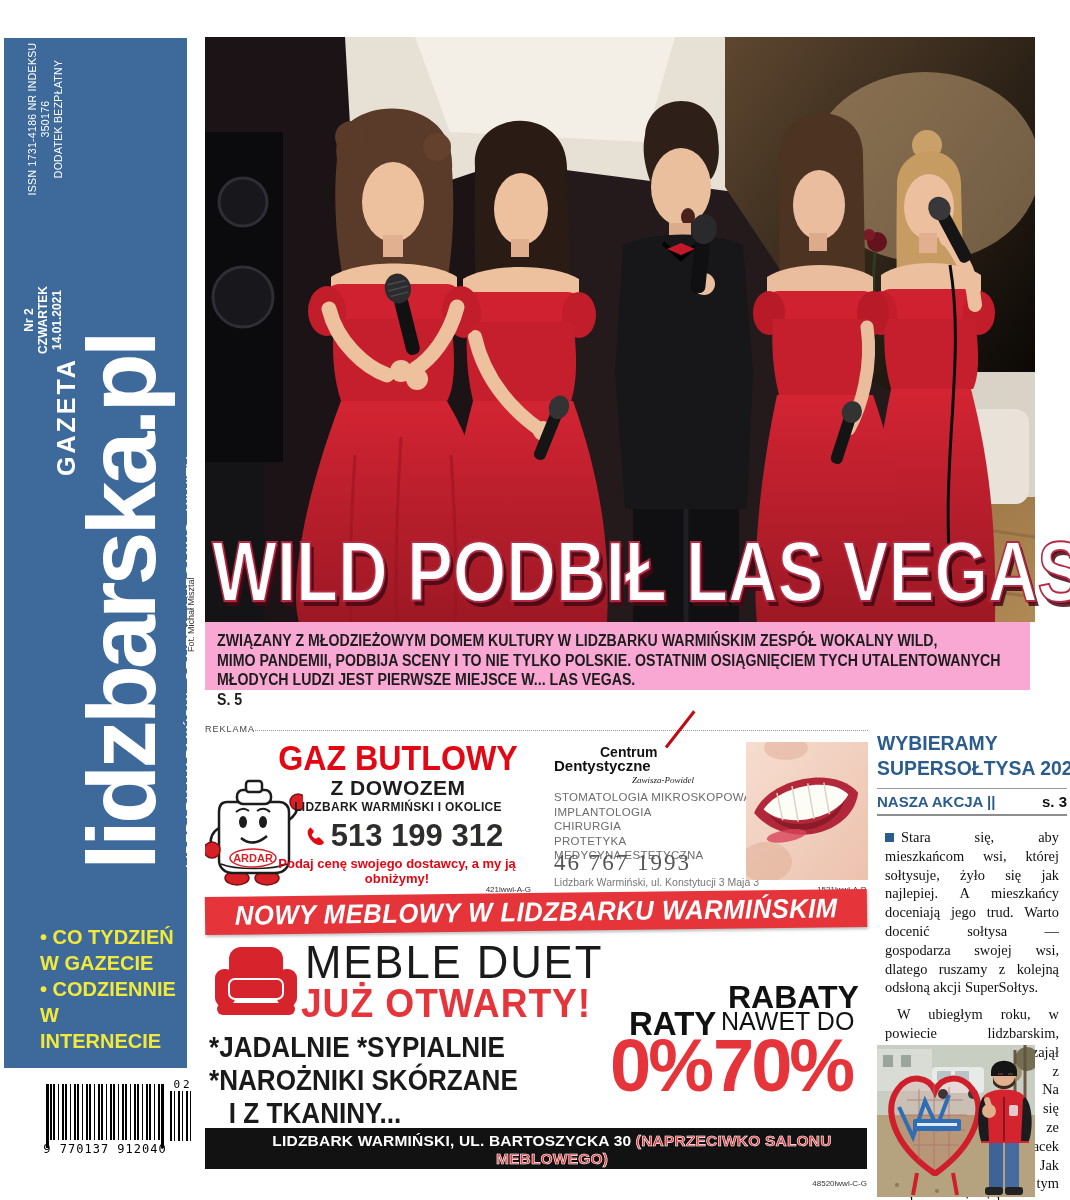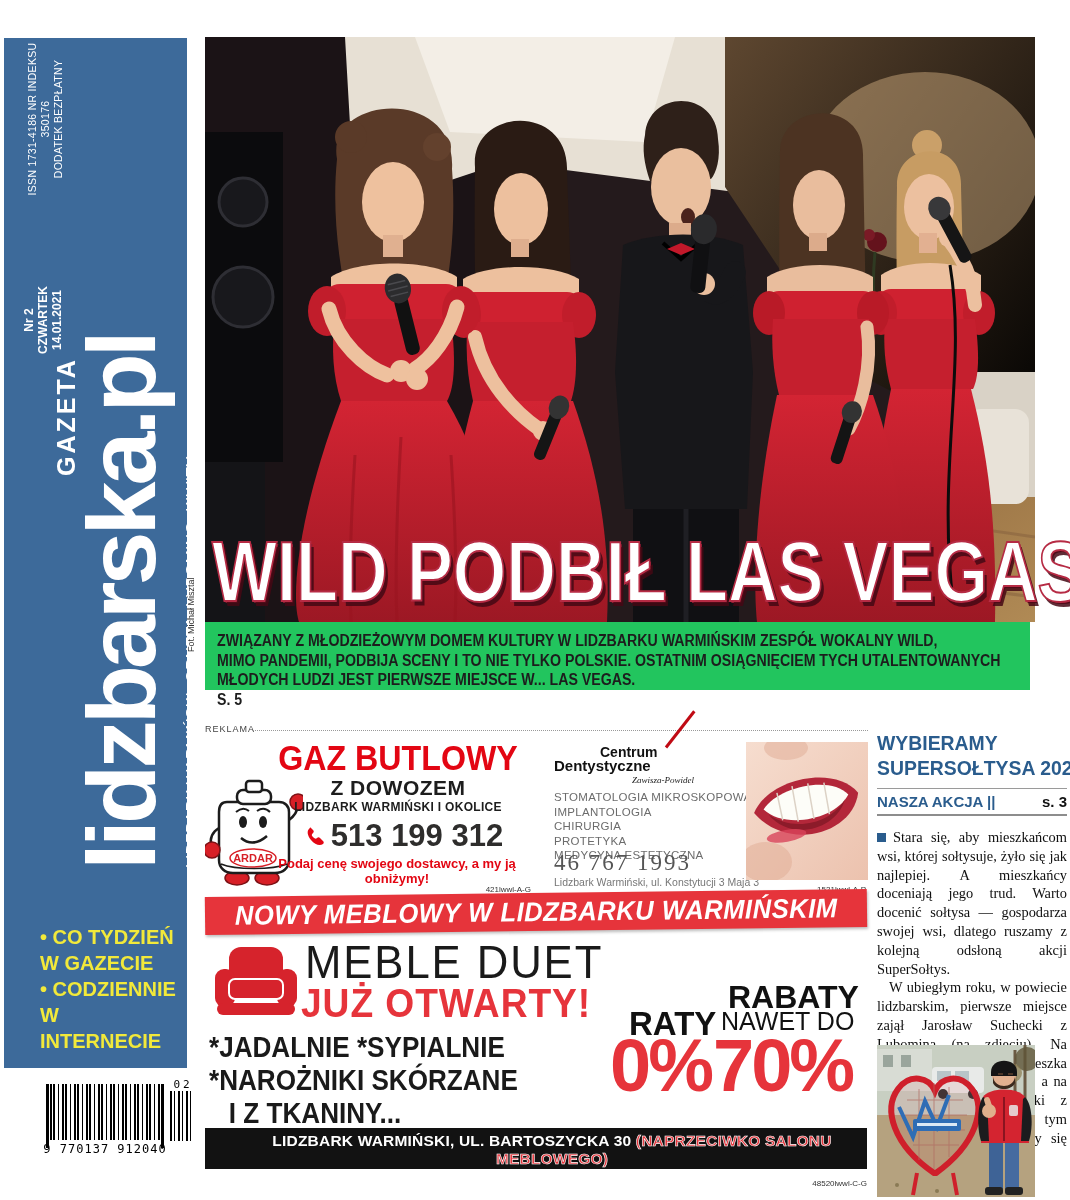--- a/index.html
+++ b/index.html
@@ -40,21 +40,21 @@
 
   
   #photo{left:205px;top:37px;width:830px;height:585px;background:#1c1417;}
   #fotcredit{left:186px;top:652px;width:120px;transform:rotate(-90deg);transform-origin:0 0;
      font-size:9px;color:#333;}
   #headline{left:212px;top:522px;width:830px;}
   #headline .inner{transform:scaleX(.8);transform-origin:0 50%;white-space:nowrap;
      font-size:86px;font-weight:900;color:#fff;letter-spacing:0px;
      -webkit-text-stroke:2px #b62b44;
      text-shadow:4px 5px 0 rgba(68,8,20,.85), 2px 2px 0 #8c1b30;}
-  #subhead{left:205px;top:622px;width:825px;height:68px;background:#22c55e;}
+  #subhead{left:205px;top:622px;width:825px;height:68px;background:#f9a8d4;}
   #subhead .inner{margin:9px 0 0 12px;width:930px;transform:scaleX(.885);transform-origin:0 0;
      font-size:16px;line-height:19.5px;font-weight:bold;color:#1d1d1d;}
   #subhead .inner span{display:block;}
   #subhead b{font-weight:900;}
 
   
   #reklama{left:205px;top:724px;font-size:9px;letter-spacing:1px;color:#444;}
   #reklama-line{left:252px;top:730px;width:616px;border-top:1px dotted #999;}
 
   
@@ -116,21 +116,21 @@
   #col{left:877px;top:731px;width:190px;}
   .col-title{color:#2a5c8d;font-size:20px;line-height:25px;font-weight:900;
      transform:scaleX(.97);transform-origin:0 0;white-space:nowrap;}
   .col-rule1{margin-top:7px;border-top:1px solid #9a9a9a;}
   .col-kicker-row{display:flex;justify-content:space-between;align-items:center;height:25px;}
   .col-kicker{color:#2a5c8d;font-size:15px;font-weight:900;}
   .col-pageref{color:#111;font-size:15px;font-weight:900;}
   .col-rule2{border-top:2px solid #8d8d8d;}
   .col-body{margin-top:12px;font-family:"Liberation Serif",serif;font-size:14.4px;
      line-height:18.8px;text-align:justify;color:#0f0f0f;}
-  .col-body p{margin:0;}
+  .col-body p{margin:8px;}
   .col-body p + p{text-indent:12px;}
   .sq{display:inline-block;width:9px;height:9px;background:#2a5c8d;margin-right:7px;}
   #colphoto{left:877px;top:1045px;width:158px;height:152px;}
 </style>
 </head>
 <body>
 
 <div id="page">
 
   <div id="bluebar" class="abs">

